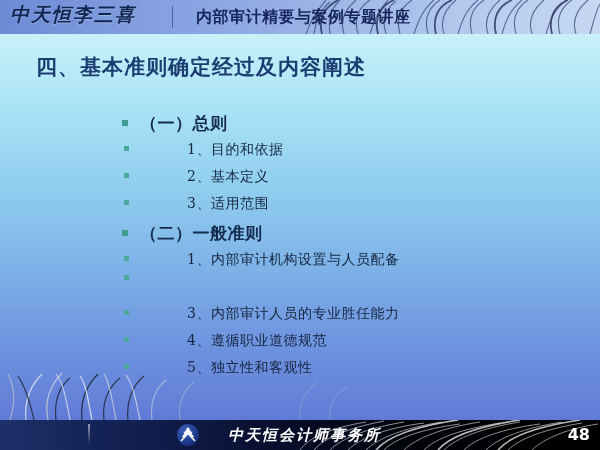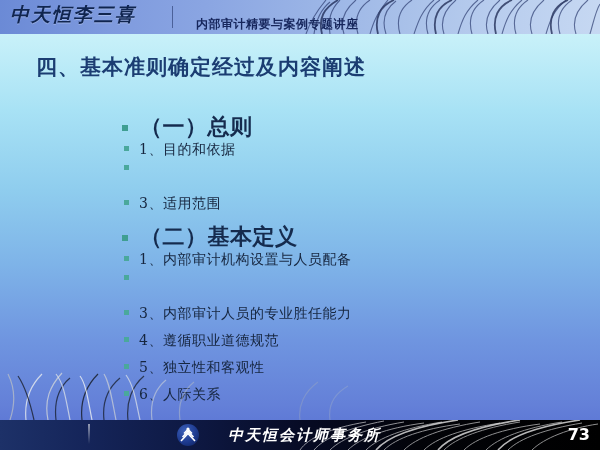--- a/index.html
+++ b/index.html
@@ -63,23 +63,23 @@
   }
   #hdr-divider {
     position: absolute;
     left: 172px; top: 6px;
     width: 1px; height: 22px;
     background: #2b3f73;
     opacity: .65;
   }
   #hdr-subtitle {
     position: absolute;
-    left: 196px; top: 16px;
-    font-family: "DejaVu Serif", "Liberation Serif", serif;
-    font-size: 12px;
+    left: 196px; top: 7px;
+    font-family: "DejaVu Serif", "Liberation Serif", serif;
+    font-size: 16px;
     font-weight: bold;
     color: #16265c;
     letter-spacing: .5px;
     white-space: nowrap;
   }
 
   
   #slide-title {
     position: absolute;
     left: 36px; top: 53px;
@@ -114,28 +114,29 @@
   .lvl1 {
     height: 29px;
   }
   .lvl1 .bullet-mark {
     width: 6px; height: 6px;
     background: #3f9e92;
     margin-right: 12px;
   }
   .lvl1 .row-text {
     font-family: Liberation Sans, sans-serif;
-    font-size: 22px;
+    font-size: 17px;
     font-weight: bold;
     color: #152b4e;
     letter-spacing: .5px;
   }
   .lvl2 {
     height: 27px;
     padding-left: 2px;
+    gap: 48px;
   }
   .lvl2 .row-text {
     font-family: "DejaVu Serif", "Liberation Serif", serif;
     font-size: 14px;
     color: #16263f;
     letter-spacing: .5px;
   }
 
   
   #bottom-grass {
@@ -249,51 +250,48 @@
       <div class="bullet-row lvl1">
         <span class="bullet-mark"></span>
         <span class="row-text">（一）总则</span>
       </div>
       <div class="bullet-row lvl2">
         <span class="bullet-mark"></span>
         <span class="row-text">1、目的和依据</span>
       </div>
       <div class="bullet-row lvl2">
         <span class="bullet-mark"></span>
+        <span class="row-text">2、基本定义</span>
       </div>
       <div class="bullet-row lvl2">
         <span class="bullet-mark"></span>
         <span class="row-text">3、适用范围</span>
       </div>
       <div class="bullet-row lvl1">
         <span class="bullet-mark"></span>
-        <span class="row-text">（二）基本定义</span>
+        <span class="row-text">（二）一般准则</span>
       </div>
       <div class="bullet-row lvl2">
         <span class="bullet-mark"></span>
         <span class="row-text">1、内部审计机构设置与人员配备</span>
       </div>
       <div class="bullet-row lvl2">
         <span class="bullet-mark"></span>
       </div>
       <div class="bullet-row lvl2">
         <span class="bullet-mark"></span>
         <span class="row-text">3、内部审计人员的专业胜任能力</span>
       </div>
       <div class="bullet-row lvl2">
         <span class="bullet-mark"></span>
         <span class="row-text">4、遵循职业道德规范</span>
       </div>
       <div class="bullet-row lvl2">
         <span class="bullet-mark"></span>
         <span class="row-text">5、独立性和客观性</span>
-      </div>
-      <div class="bullet-row lvl2">
-        <span class="bullet-mark"></span>
-        <span class="row-text">6、人际关系</span>
       </div>
     </div>
 
   <svg id="bottom-grass" viewBox="0 0 600 48" preserveAspectRatio="none">
     <g fill="none" stroke-width="1.2">
       <path d="M10,48 C16,30 14,14 8,2" stroke="#b9bfc6" opacity=".75"></path>
       <path d="M26,48 C24,28 30,14 42,2" stroke="#e8ecef" opacity=".8"></path>
       <path d="M34,48 C30,30 26,16 18,4" stroke="#151a22" opacity=".75"></path>
       <path d="M48,48 C44,28 50,14 62,1" stroke="#cfd5da" opacity=".8"></path>
       <path d="M56,48 C54,30 58,16 70,6" stroke="#0f141c" opacity=".7"></path>
@@ -342,16 +340,16 @@
         <g fill="none" stroke="#ffffff" stroke-width="1.6" stroke-linejoin="miter">
           <path d="M4,17 L11,9.5 L18,17"></path>
           <path d="M5.5,13 L11,7.5 L16.5,13"></path>
           <path d="M7,9.5 L11,5.5 L15,9.5"></path>
         </g>
         <circle cx="11" cy="5" r="1.6" fill="#ffffff"></circle>
       </svg>
     </div>
 
     <div id="footer-company">中天恒会计师事务所</div>
-    <div id="page-number">73</div>
+    <div id="page-number">48</div>
   </div>
 
 </div>
 
 </body></html>

